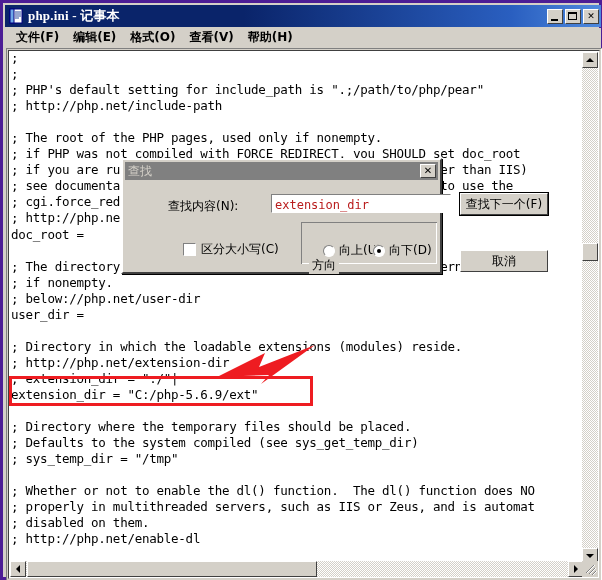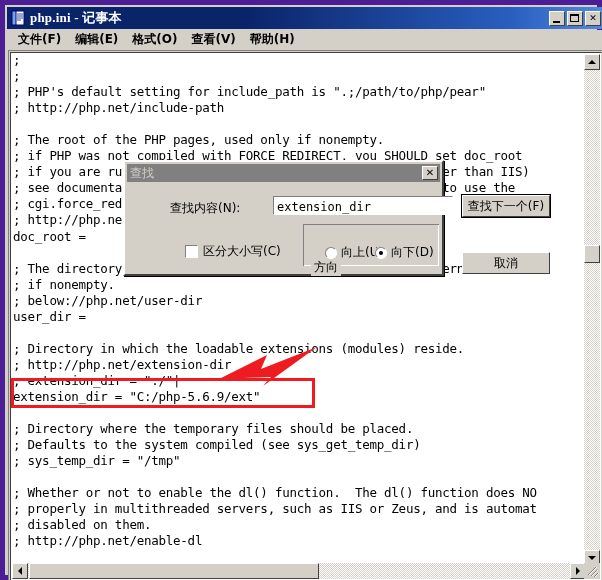--- a/index.html
+++ b/index.html
@@ -21,21 +21,21 @@
   }
 
   
   .window {
     position: absolute;
     left: 0; top: 0;
     width: 602px;
     height: 580px;
     box-sizing: border-box;
     background: #d4d0c8;
-    border: 5px solid #4c1d95;
+    border: 3px solid #4c1d95;
   }
 
   .titlebar {
     position: absolute;
     left: 2px; top: 2px;
     width: 596px;
     height: 22px;
     background: linear-gradient(to right, #0a246a 0%, #0a246a 40%, #2a5fc0 85%, #4f8ade 100%);
     display: flex;
     align-items: center;
@@ -279,21 +279,21 @@
     left: 148px; top: 34px;
     width: 180px; height: 19px;
     background: #ffffff;
     border-top: 1px solid #808080;
     border-left: 1px solid #808080;
     border-right: 1px solid #ffffff;
     border-bottom: 1px solid #ffffff;
     box-sizing: border-box;
     font-family: "DejaVu Sans Mono", monospace;
     font-size: 12px;
-    color: #000000;
+    color: #b91c1c;
     padding: 2px 0 0 3px;
     outline: none;
   }
   .dlg-btn {
     position: absolute;
     background: #d4d0c8;
     border-top: 1px solid #ffffff;
     border-left: 1px solid #ffffff;
     border-right: 1px solid #404040;
     border-bottom: 1px solid #404040;

